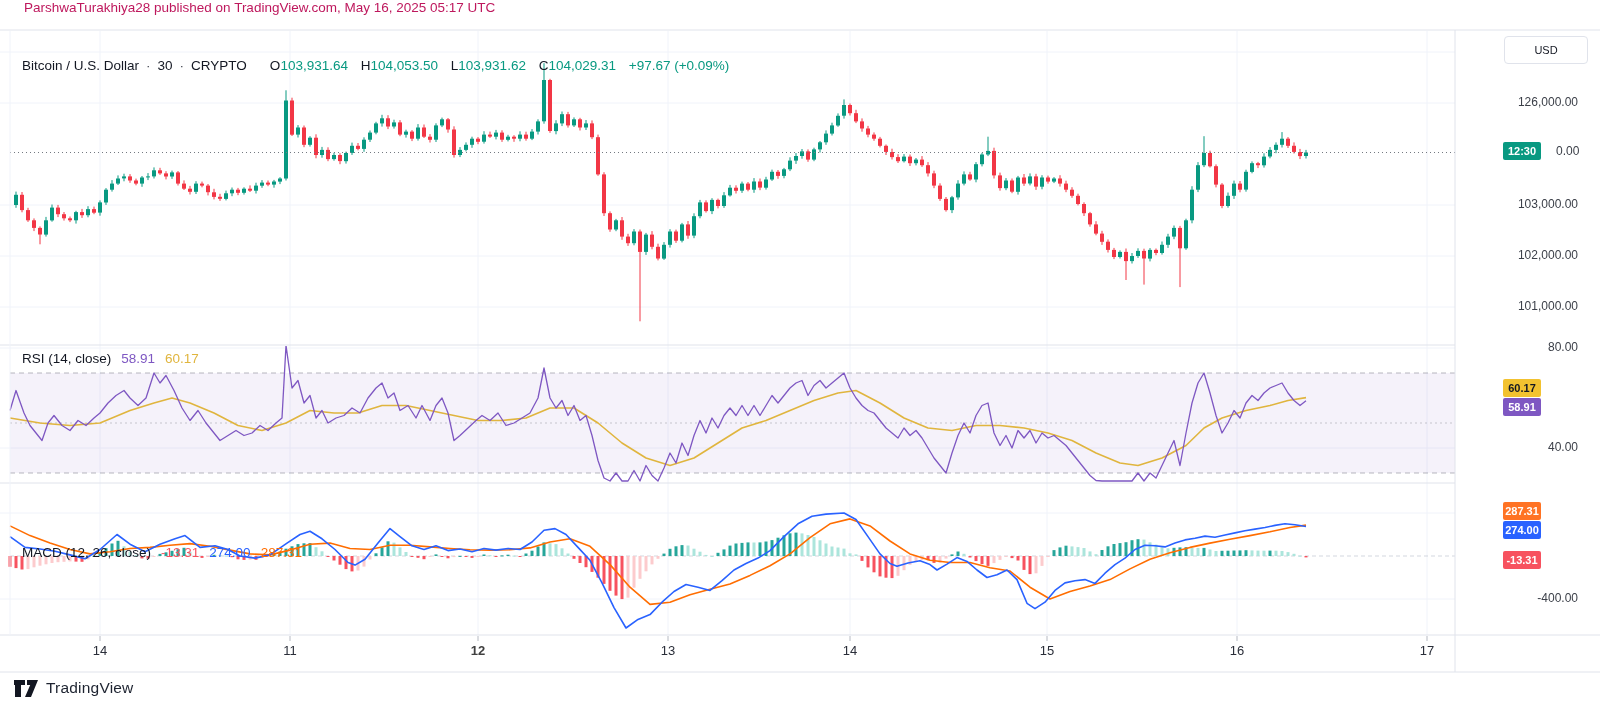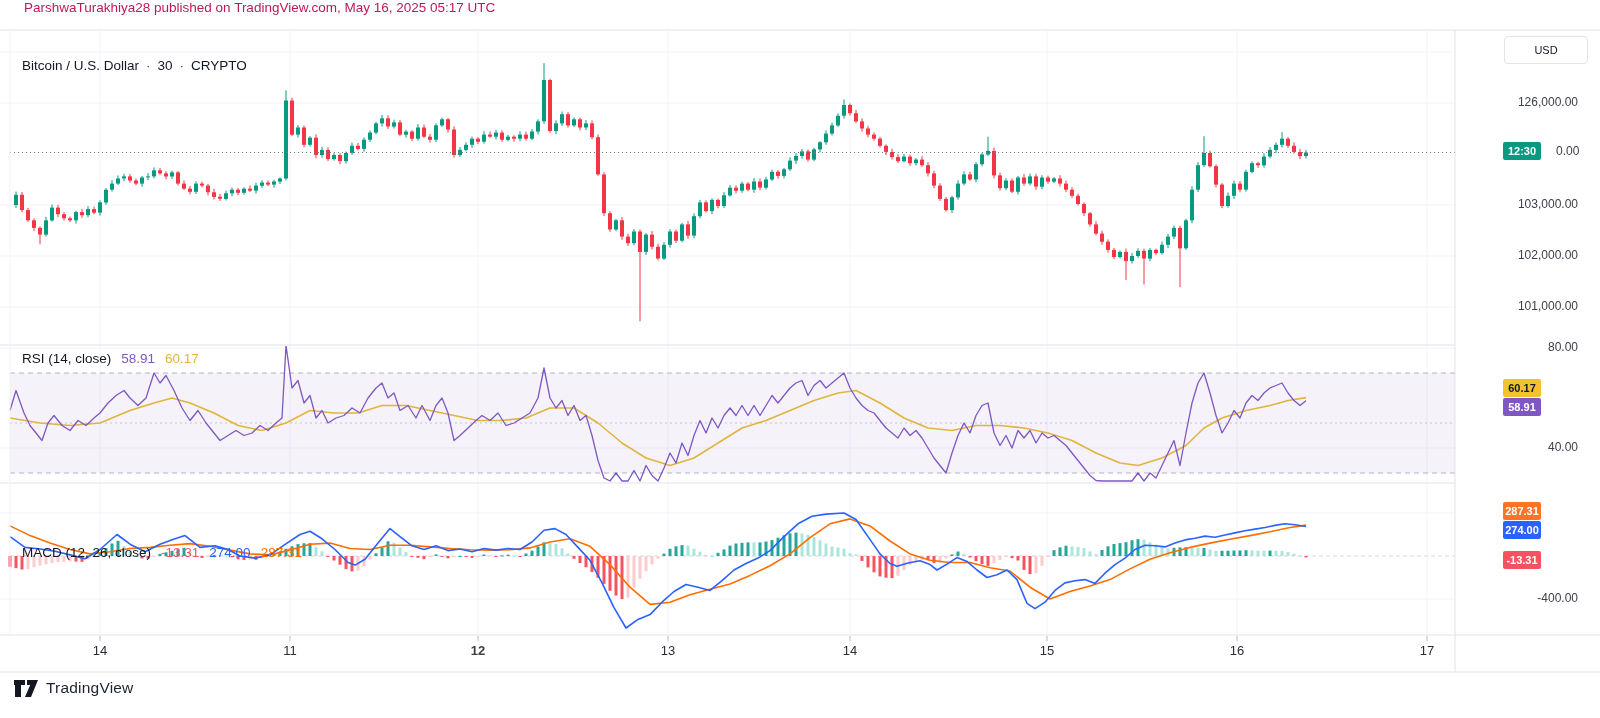--- a/index.html
+++ b/index.html
@@ -758,20 +758,27 @@
       <line x1="1427" y1="636" x2="1427" y2="641" stroke="#b6bac3"></line>
     </g>
 </svg>
 
 <div class="abs legend" id="symbol-legend">
   <span>Bitcoin / U.S. Dollar</span>
   <span class="sep">·</span>
   <span>30</span>
   <span class="sep">·</span>
   <span>CRYPTO</span>
+  <span class="ohlc">
+    <span class="ohlc-item"><span>O</span><span style="color: rgb(8, 153, 129);">103,931.64</span></span>
+    <span class="ohlc-item"><span>H</span><span style="color: rgb(8, 153, 129);">104,053.50</span></span>
+    <span class="ohlc-item"><span>L</span><span style="color: rgb(8, 153, 129);">103,931.62</span></span>
+    <span class="ohlc-item"><span>C</span><span style="color: rgb(8, 153, 129);">104,029.31</span></span>
+    <span class="ohlc-item" style="color: rgb(8, 153, 129);">+97.67 (+0.09%)</span>
+  </span>
 </div>
 
 <div class="abs legend" id="rsi-legend">
   <span>RSI (14, close)</span>
   <span class="val" style="color: rgb(126, 87, 194);">58.91</span>
   <span class="val" style="color: rgb(224, 181, 62);">60.17</span>
 </div>
 
 <div class="abs legend" id="macd-legend">
   <span>MACD (12, 26, close)</span>

